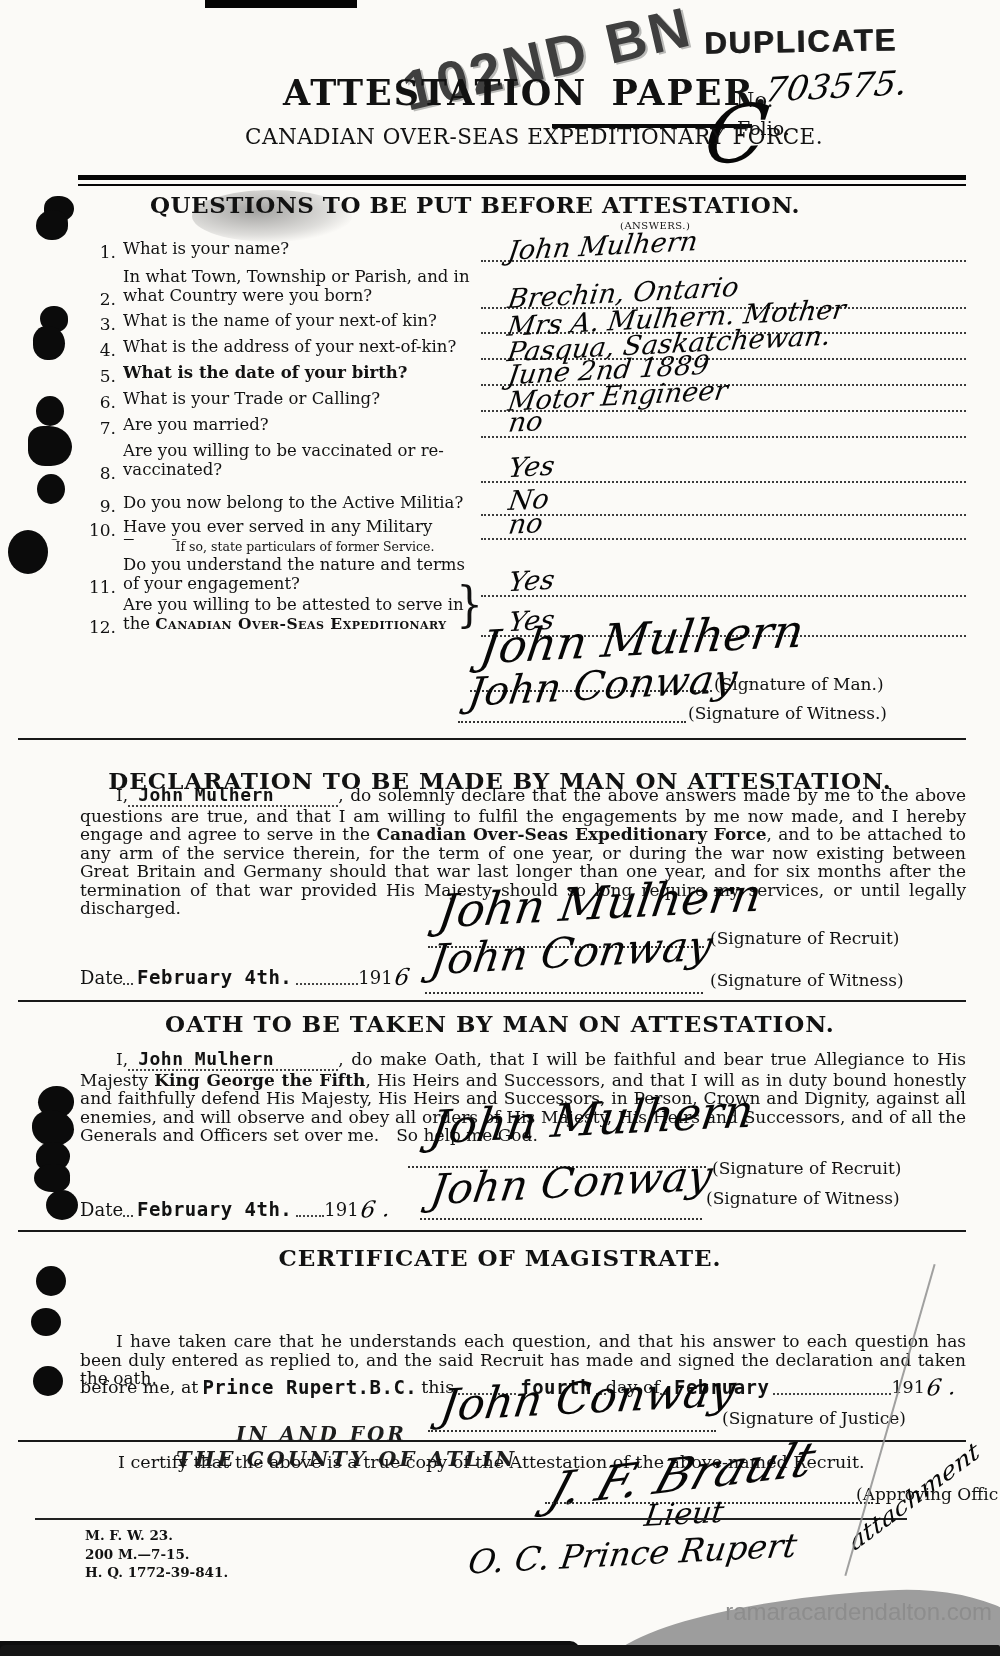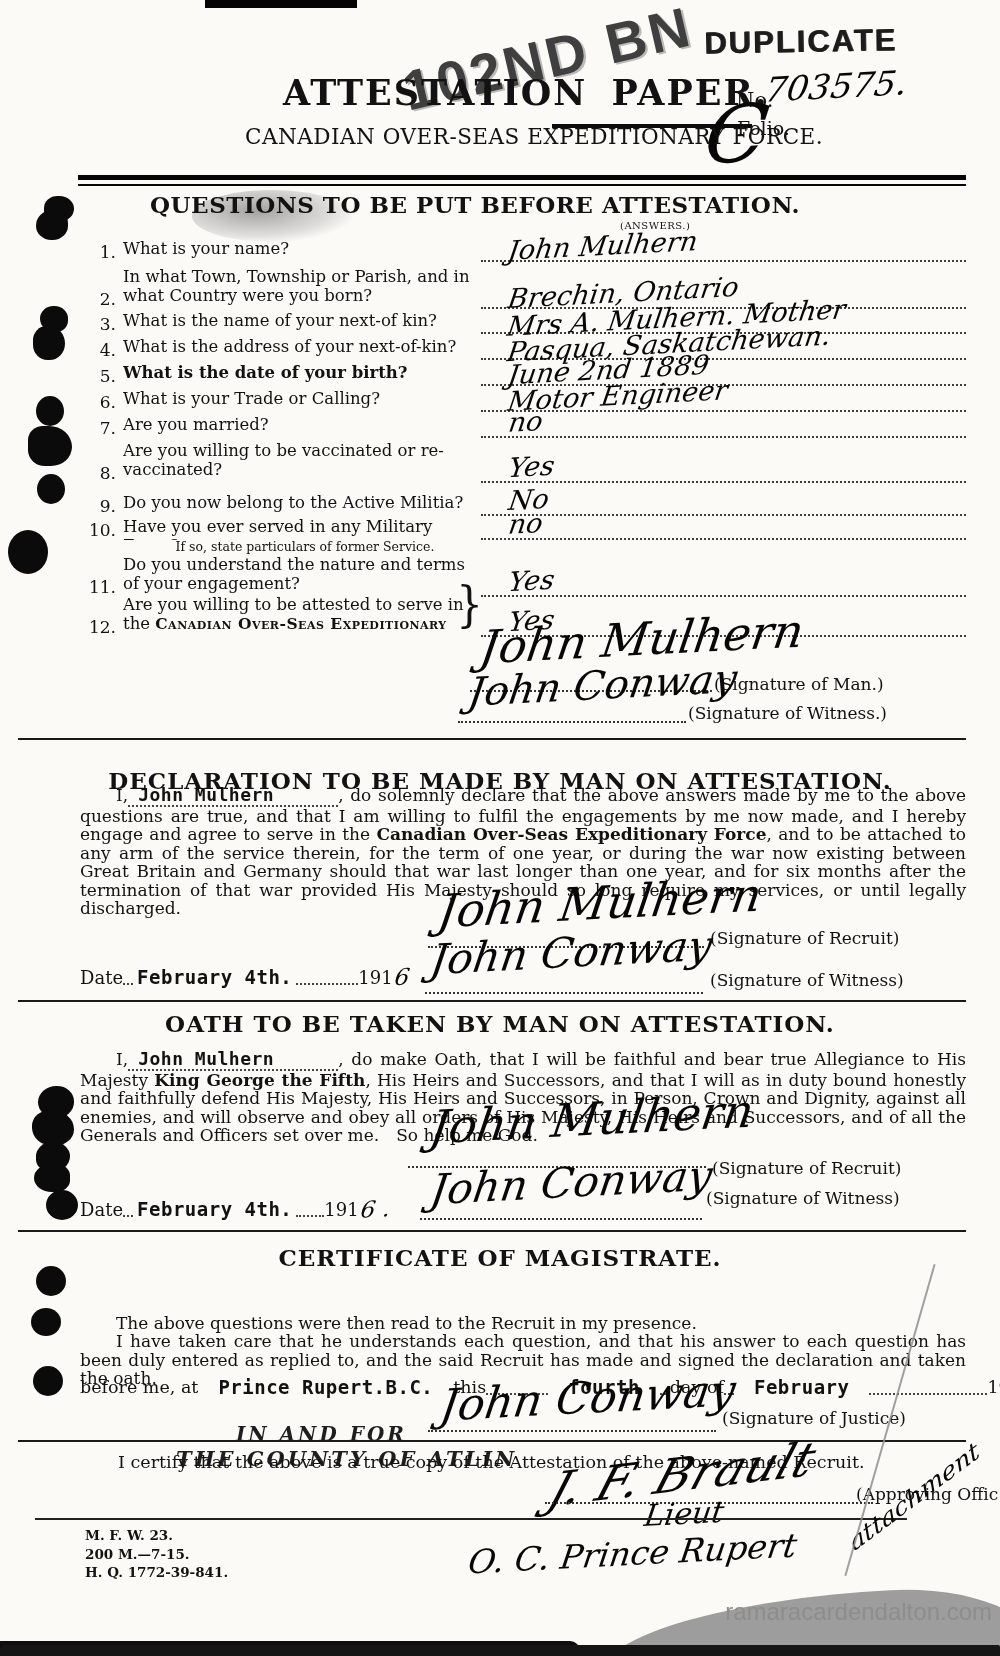--- a/index.html
+++ b/index.html
@@ -89,21 +89,21 @@
   .oath-date{left:80px;top:1196px;}
   .oath-wit-script{left:432px;top:1158px;font-size:42px;}
   .oath-wit-dotline{left:420px;top:1218px;width:282px;}
   .oath-wit-label{left:706px;top:1188px;}
   
   .cert-heading{top:1244px;}
   .cert-para1{top:1274px;text-indent:36px;}
   .cert-para2{top:1314px;text-indent:36px;}
   .cert-para3{top:1332px;text-indent:36px;}
   .before-row{left:80px;top:1374px;font-size:17.5px;}
-  .place-typed,.day-typed,.month-typed{font-size:19px;margin:0 20px;}
+  .place-typed,.day-typed,.month-typed{font-size:19px;margin:0 4px;}
   .stamp{font-style:italic;font-weight:bold;color:#1e1e1e;letter-spacing:3px;white-space:nowrap;}
   .stamp1{left:148px;top:1394px;font-size:21px;}
   .stamp2{left:236px;top:1422px;font-size:20px;}
   .stamp3{left:176px;top:1446px;font-size:21px;}
   .justice-script{left:442px;top:1372px;font-size:44px;}
   .justice-dotline{left:428px;top:1430px;width:288px;}
   .justice-label{left:722px;top:1408px;}
   .certify-line{left:118px;top:1452px;font-size:17.5px;white-space:nowrap;}
   .approv-script{left:555px;top:1446px;font-size:48px;transform:skewX(-14deg) rotate(-4deg);}
   .approv-dotline{left:545px;top:1502px;width:328px;}
@@ -316,21 +316,20 @@
       <span class="df df-sm"></span>
       <span>191</span>
       <span class="hand year-hand">6 .</span>
   </div>
   <div class="abs oath-wit-script"><span class="hand">John Conway</span></div>
   <div class="abs dotline oath-wit-dotline"></div>
   <div class="abs sig-label oath-wit-label">(Signature of Witness)</div>
 
   <div class="abs rule rule-3"></div>
   <div class="abs sec-heading cert-heading">CERTIFICATE OF MAGISTRATE.</div>
-  <div class="abs para cert-para2">The above questions were then read to the Recruit in my presence.</div>
   <div class="abs para cert-para3">I have taken care that he understands each question, and that his answer to each question has been duly entered as replied to, and the said Recruit has made and signed the declaration and taken the oath.</div>
   <div class="abs date-row before-row">
     <span>before me, at</span>
       <span class="typed place-typed">Prince Rupert.B.C.</span>
       <span>this</span>
       <span class="df df-md"></span>
       <span class="typed day-typed">fourth</span>
       <span class="df df-xs"></span>
       <span>day of</span>
       <span class="df df-xs"></span>

